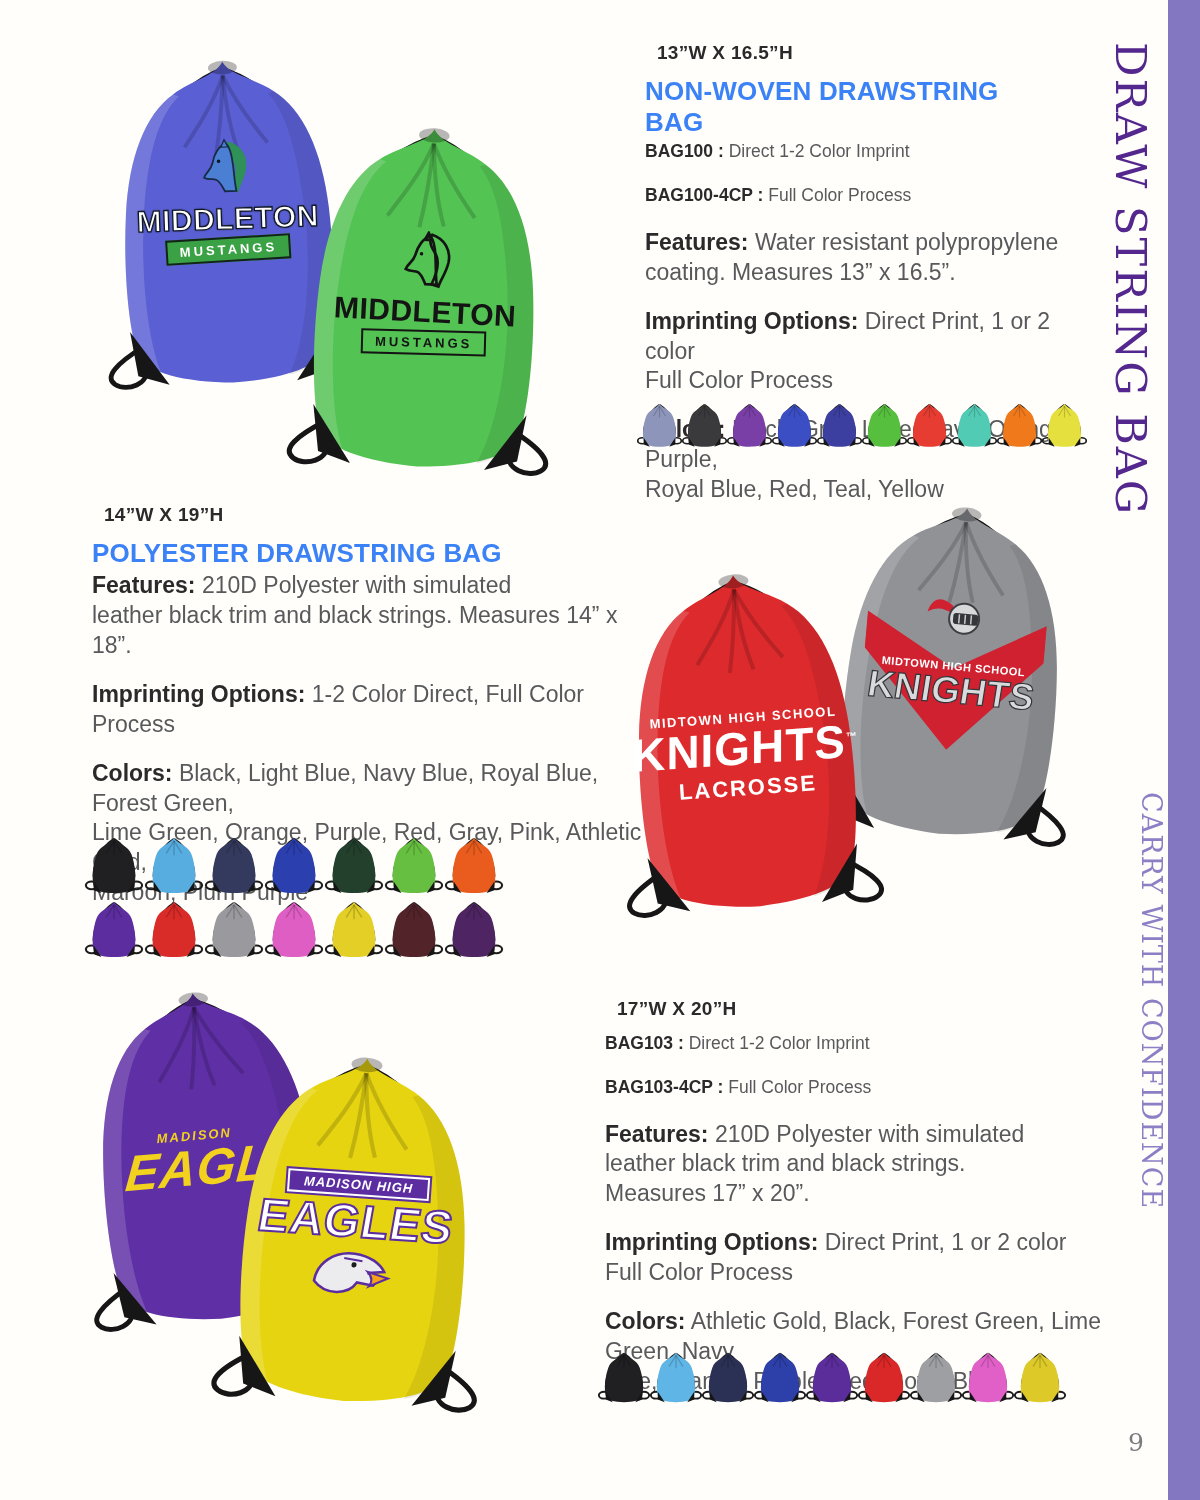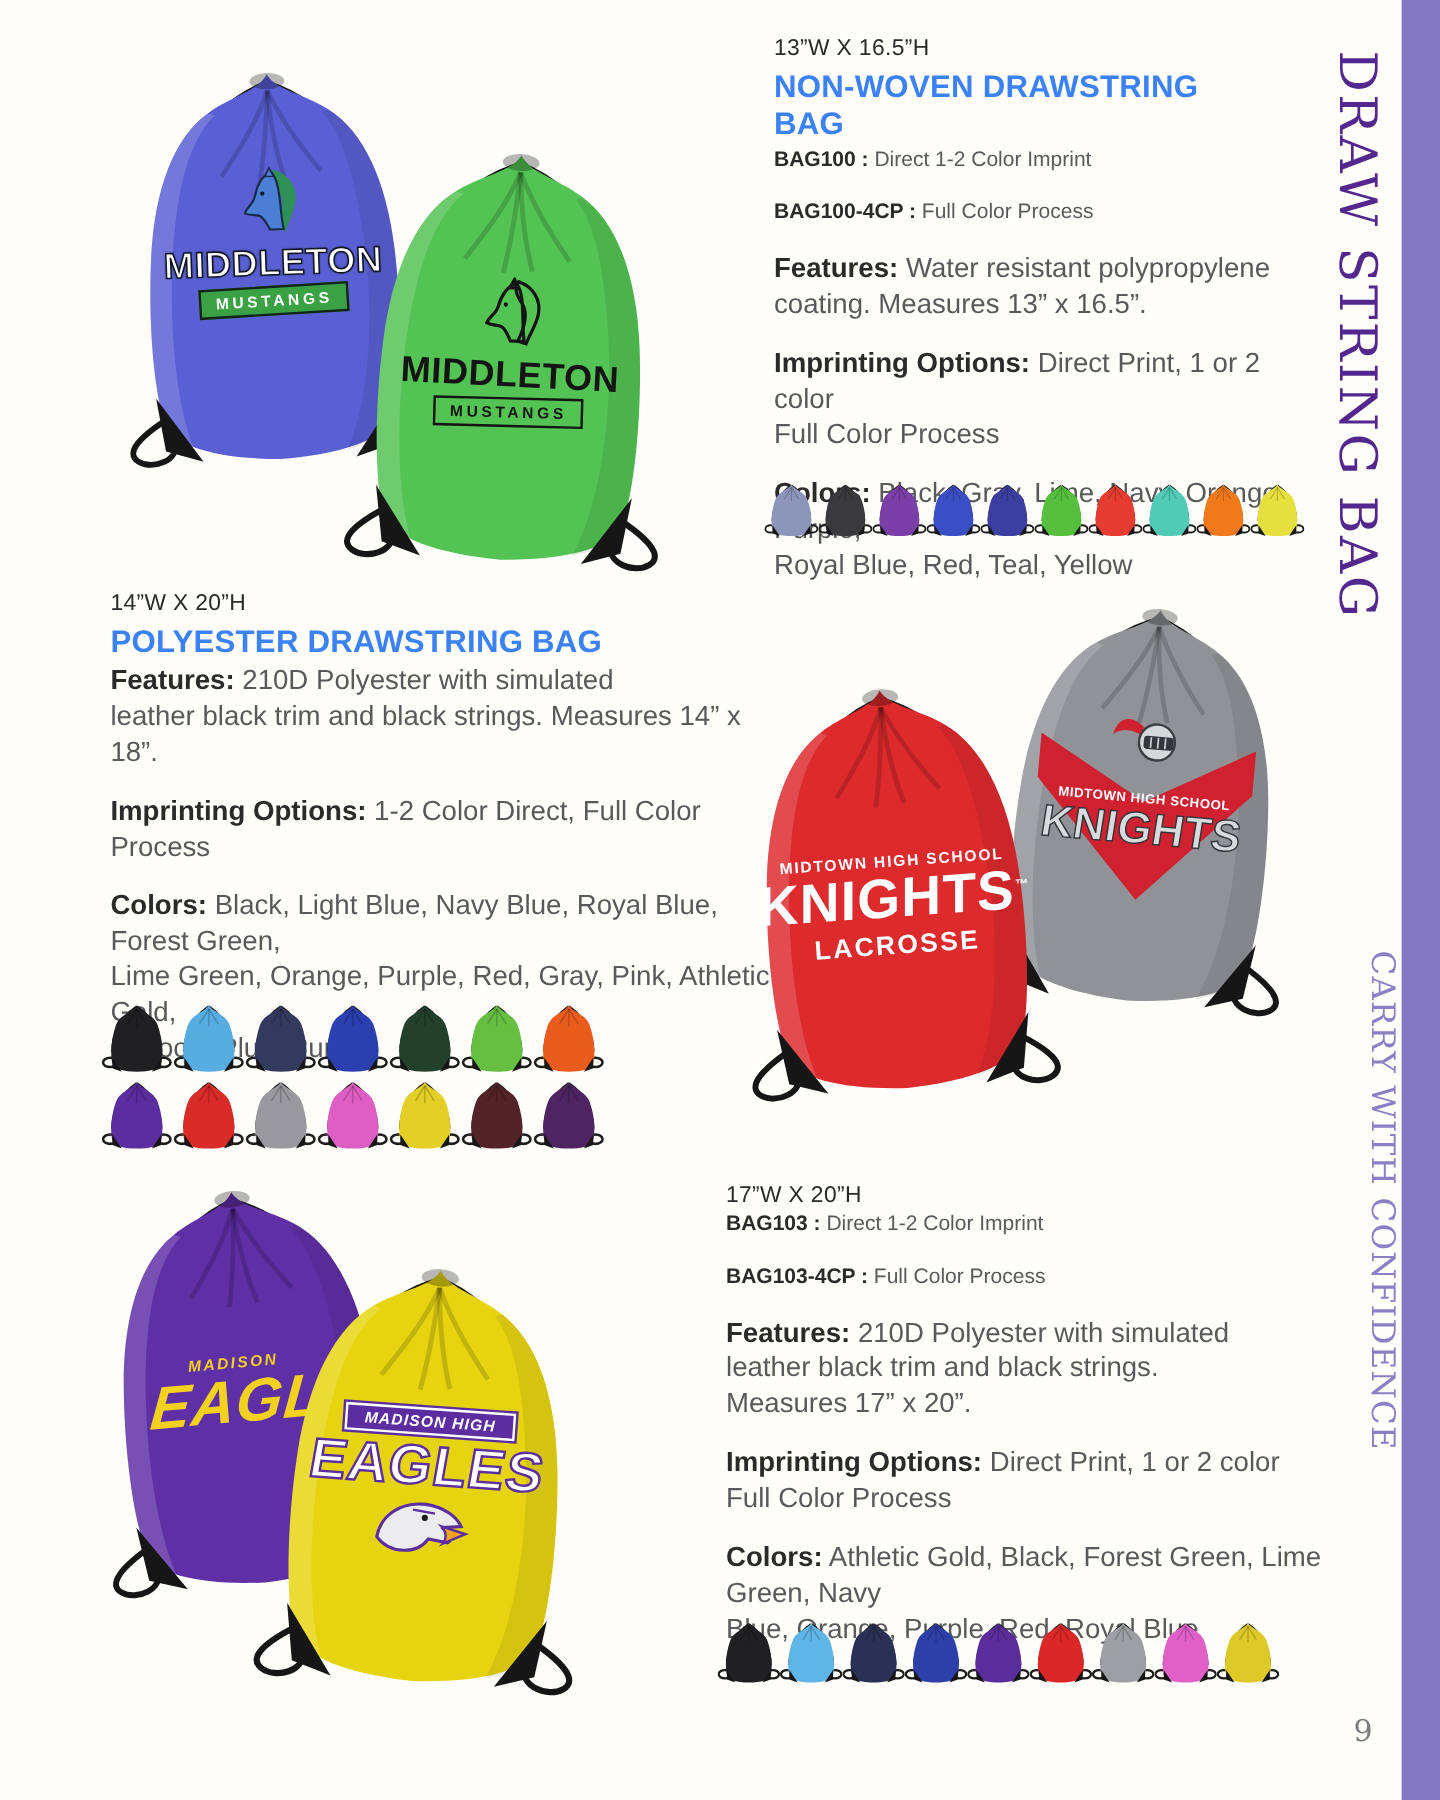--- a/index.html
+++ b/index.html
@@ -1,20 +1,20 @@
 <!DOCTYPE html>
 <html><head>
 <meta charset="utf-8">
 <style>
   html,body{margin:0;padding:0;background:#e9e9e9;}
   .page{position:relative;width:1200px;height:1500px;background:#fffefb;overflow:hidden;
         font-family:"Liberation Sans",sans-serif;}
   
   .tblock{position:absolute;}
-  .size-label{font-size:19px;font-weight:400;color:#2d292b;letter-spacing:.3px;margin:0;}
+  .size-label{font-size:19px;font-weight:700;color:#2d292b;letter-spacing:.3px;margin:12px;}
   .prod-title{font-size:26px;font-weight:800;color:#3b82f6;line-height:1.2;margin:5px 0 2px;
               white-space:pre-line;letter-spacing:.2px;}
   .code-line{font-size:17.5px;color:#58595b;margin:0 0 21px;line-height:1.3;}
   .code-line strong{color:#2d292b;}
   .para{font-size:23px;color:#58595b;line-height:1.3;margin:0 0 19px;white-space:pre-line;}
   .para strong{color:#2d292b;}
   
   .swatch-row{position:absolute;display:flex;}
   .swatch-row svg{display:block;}
   
@@ -224,21 +224,21 @@
         <use href="#mini-over"></use>
       </svg>
     <svg width="45" height="58" viewBox="0 0 60 64">
         <use href="#mini-cords"></use>
         <use href="#mini-body" fill="#e6e03e"></use>
         <use href="#mini-over"></use>
       </svg>
   </div>
 
   <div class="tblock" style="left:92px;top:492px;width:560px;">
-    <p class="size-label">14”W X 20”H</p>
+    <p class="size-label">14”W X 19”H</p>
     <h2 class="prod-title">POLYESTER DRAWSTRING BAG</h2>
     <p class="para"><strong>Features:</strong> <span>210D Polyester with simulated
 leather black trim and black strings. Measures 14” x 18”.</span></p>
     <p class="para"><strong>Imprinting Options:</strong> <span>1-2 Color Direct, Full Color Process</span></p>
     <p class="para"><strong>Colors:</strong> <span>Black, Light Blue, Navy Blue, Royal Blue, Forest Green,
 Lime Green, Orange, Purple, Red, Gray, Pink, Athletic Gold,
 Maroon, Plum Purple</span></p>
   </div>
 
   <div class="swatch-row" style="left:84px;top:834px;">

